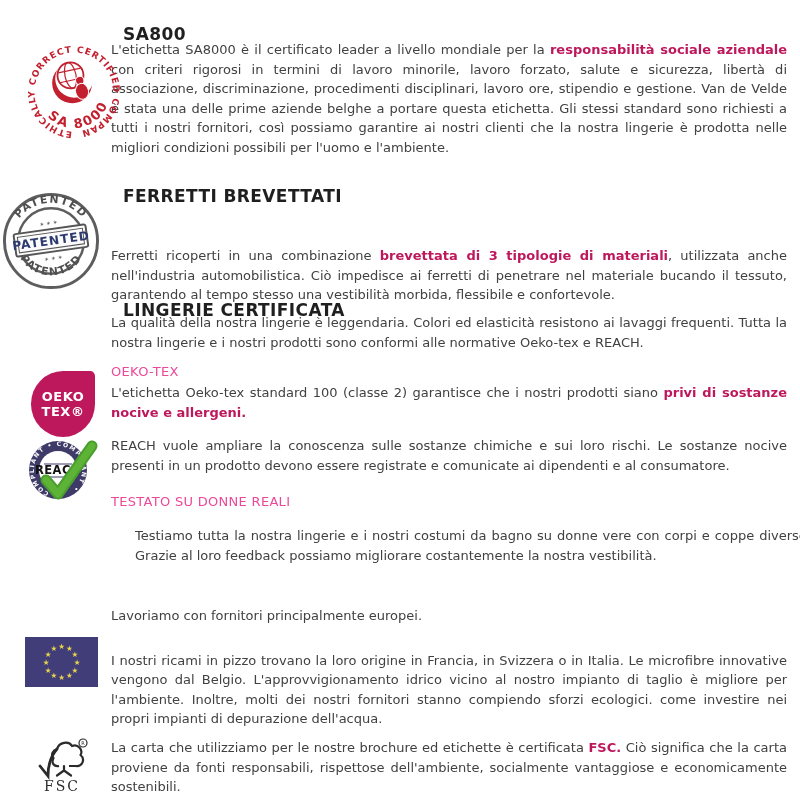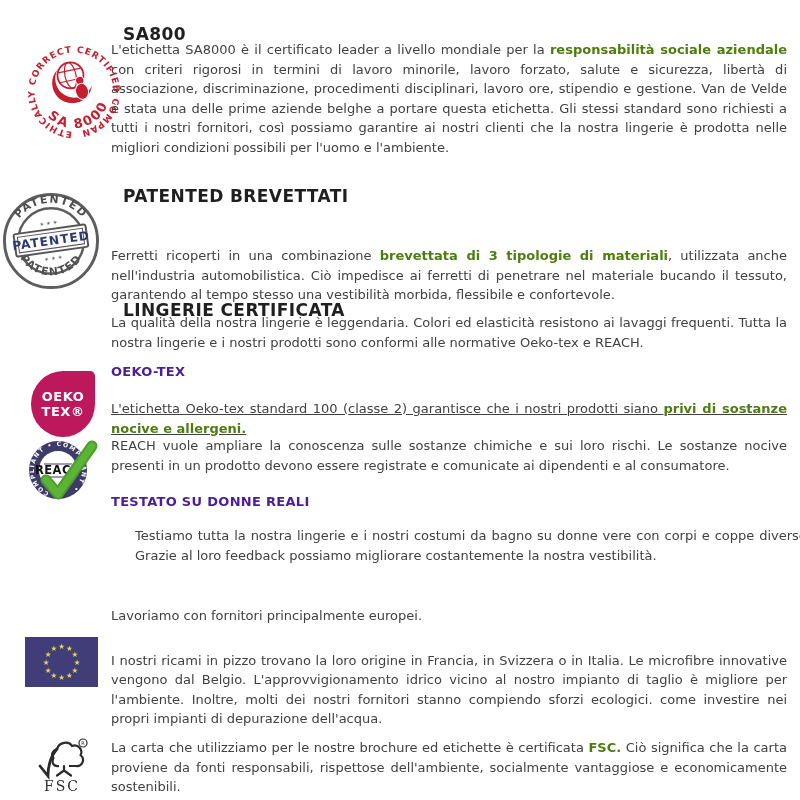--- a/index.html
+++ b/index.html
@@ -1,23 +1,23 @@
 <!DOCTYPE html>
 <html><head>
 <meta charset="utf-8">
 <style>
   html,body{margin:0;padding:0;background:#ffffff;}
   body{width:800px;height:800px;overflow:hidden;position:relative;
        font-family:"DejaVu Sans","Liberation Sans",sans-serif;}
   .abs{position:absolute;}
   .txtcol{left:111px;width:676px;}
   .para{font-size:13px;line-height:19.5px;color:#414141;text-align:justify;margin:0;}
-  .para b{color:#4d7c0f;}
+  .para b{color:#be185d;}
   .h1{font-size:17px;font-weight:bold;color:#1f1f1f;letter-spacing:.4px;margin:12px;}
-  .label{font-size:13px;color:#4c1d95;letter-spacing:.3px;margin:0;font-weight:bold;}
+  .label{font-size:13px;color:#ec4899;letter-spacing:.3px;margin:0;}
   .intro{font-size:13px;line-height:19.5px;color:#414141;margin:0;}
   
   .oeko{left:31px;top:371px;width:64px;height:66px;background:#be185d;
         border-radius:52% 8% 52% 52%;display:flex;flex-direction:column;
         align-items:center;justify-content:center;}
   .oeko span{color:#ffffff;font-weight:bold;font-size:13px;line-height:15px;letter-spacing:.5px;}
   svg text{font-family:"DejaVu Sans","Liberation Sans",sans-serif;}
   .serif{font-family:"DejaVu Serif","Liberation Serif",serif;}
 </style>
 </head>
@@ -42,21 +42,21 @@
   <circle cx="58" cy="40" r="4.2" fill="#c2202e" stroke="#ffffff" stroke-width="1"></circle>
   <ellipse cx="58" cy="51" rx="6.5" ry="8" fill="#c2202e" stroke="#ffffff" stroke-width="1"></ellipse>
   <text font-size="9" font-weight="bold" fill="#c2202e" letter-spacing="1">
     <textPath href="#saring" startOffset="4%">ETHICALLY CORRECT CERTIFIED COMPANY</textPath>
   </text>
   <text font-size="13" font-weight="bold" fill="#c2202e" letter-spacing="2" text-anchor="middle">
     <textPath href="#sabottom" startOffset="50%">SA 8000</textPath>
   </text>
 </svg>
 
-<h2 class="abs txtcol h1" style="top:174px;">PATENTED BREVETTATI</h2>
+<h2 class="abs txtcol h1" style="top:174px;">FERRETTI BREVETTATI</h2>
 <p class="abs txtcol para" style="top:206px;margin-top:40px;"><span>Ferretti ricoperti in una combinazione </span><b>brevettata di 3 tipologie di materiali</b><span>, utilizzata anche nell'industria automobilistica. Ciò impedisce ai ferretti di penetrare nel materiale bucando il tessuto, garantendo al tempo stesso una vestibilità morbida, flessibile e confortevole.</span></p>
 
 <svg class="abs" style="left:2px;top:192px;" width="98" height="98" viewBox="0 0 100 100">
   <defs>
     <path id="pattop" d="M 9,52 a 41,41 0 0 1 82,0"></path>
     <path id="patbot" d="M 13,48 a 37,37 0 0 0 74,0"></path>
   </defs>
   <circle cx="50" cy="50" r="47.5" fill="none" stroke="#5d5d5d" stroke-width="3"></circle>
   <circle cx="50" cy="50" r="33.5" fill="none" stroke="#5d5d5d" stroke-width="2.5"></circle>
   <text font-size="11" font-weight="bold" fill="#4f4f4f" letter-spacing="1.5" text-anchor="middle">
@@ -71,21 +71,21 @@
     <rect x="16.5" y="41.5" width="67" height="16" fill="none" stroke="#555555" stroke-width="1"></rect>
     <text x="50" y="54" font-size="12.5" font-weight="bold" fill="#2d3a6e" letter-spacing="1" text-anchor="middle">PATENTED</text>
     <text x="50" y="70" font-size="6" fill="#5d5d5d" text-anchor="middle">✶   ✶   ✶</text>
   </g>
 </svg>
 
 <h2 class="abs txtcol h1" style="top:288px;">LINGERIE CERTIFICATA</h2>
 <p class="abs txtcol para" style="top:313px;">La qualità della nostra lingerie è leggendaria. Colori ed elasticità resistono ai lavaggi frequenti. Tutta la nostra lingerie e i nostri prodotti sono conformi alle normative Oeko-tex e REACH.</p>
 
 <p class="abs txtcol label" style="top:364px;">OEKO-TEX</p>
-<p class="abs txtcol para" style="top:399px;text-decoration:underline;"><span>L'etichetta Oeko-tex standard 100 (classe 2) garantisce che i nostri prodotti siano </span><b>privi di sostanze nocive e allergeni.</b></p>
+<p class="abs txtcol para" style="top:383px;"><span>L'etichetta Oeko-tex standard 100 (classe 2) garantisce che i nostri prodotti siano </span><b>privi di sostanze nocive e allergeni.</b></p>
 
 <div class="abs oeko">
   <span>OEKO</span>
   <span>TEX®</span>
 </div>
 
 <p class="abs txtcol para" style="top:436px;">REACH vuole ampliare la conoscenza sulle sostanze chimiche e sui loro rischi. Le sostanze nocive presenti in un prodotto devono essere registrate e comunicate ai dipendenti e al consumatore.</p>
 
 <svg class="abs" style="left:22px;top:434px;" width="80" height="76" viewBox="0 0 80 76">
   <defs>

